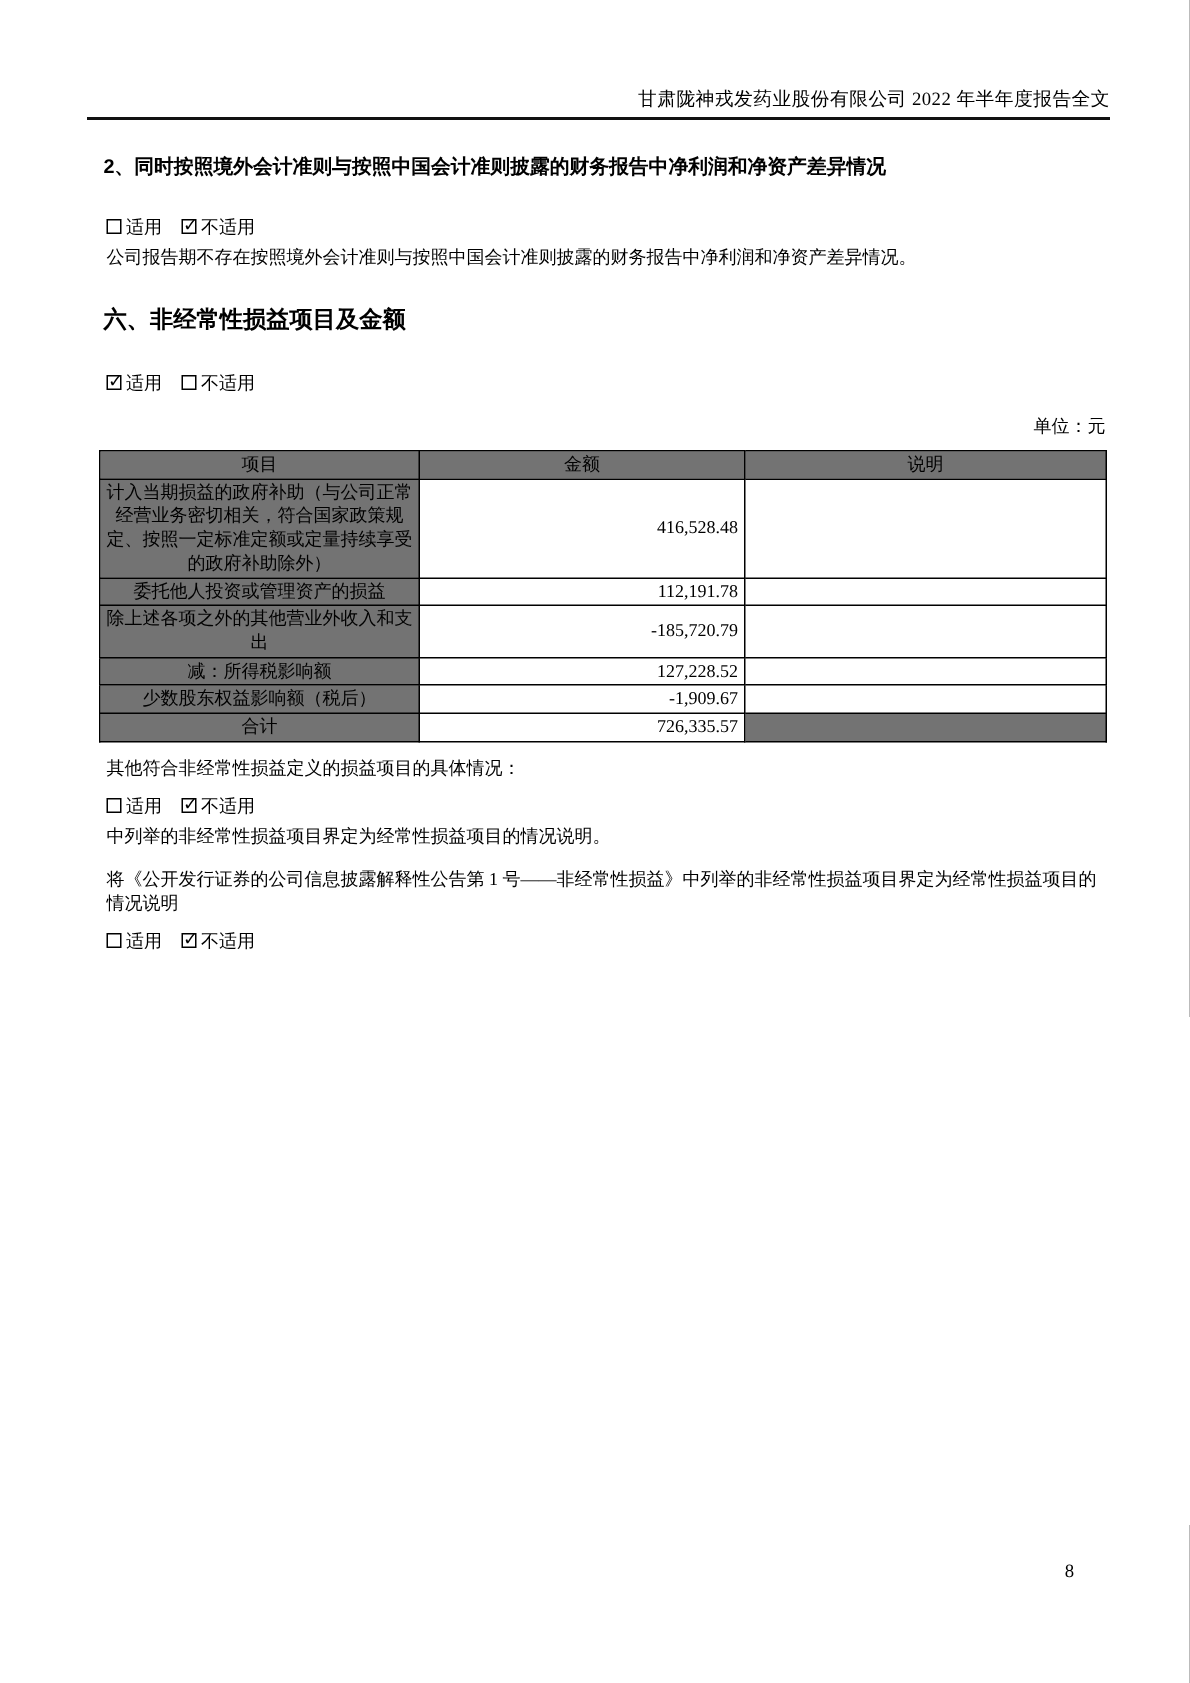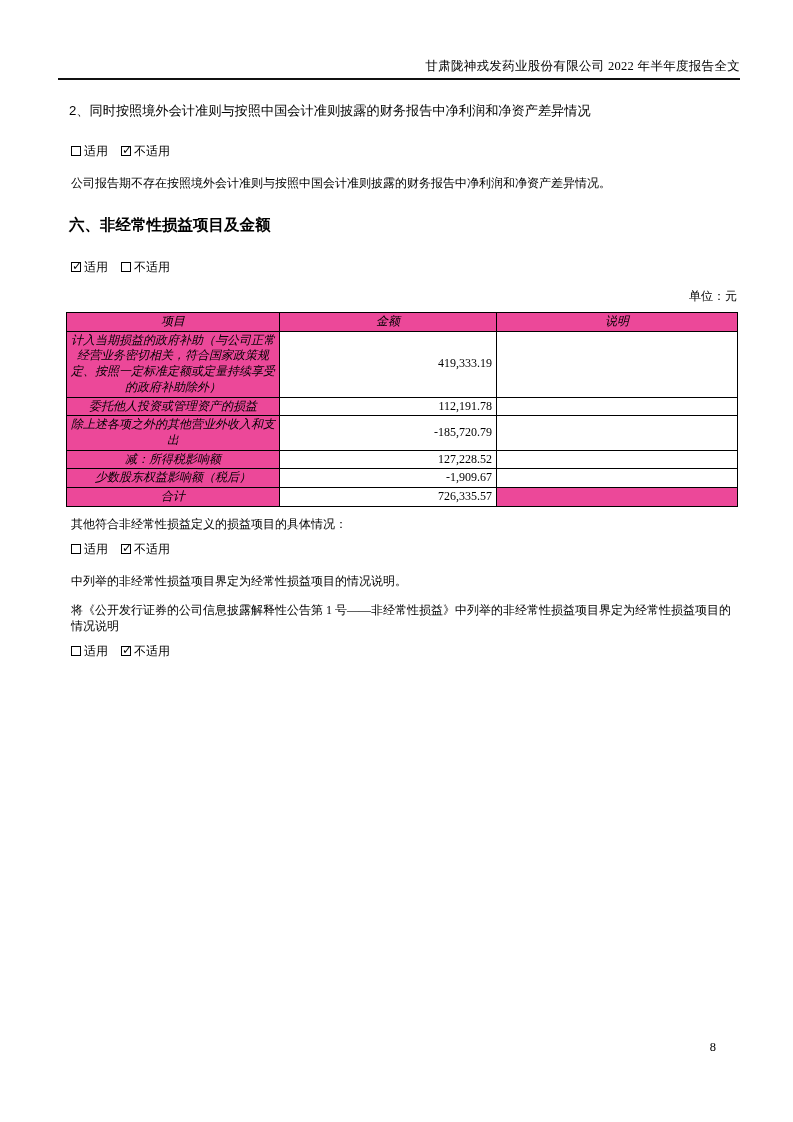--- a/index.html
+++ b/index.html
@@ -22,31 +22,31 @@
     padding-top:58px; padding-bottom:3px;
     border-bottom:2px solid #111;
     text-align:right;
     font-size:12.5px;
     letter-spacing:0.3px;
   }
 
   .h-sub {
     margin:22px 0 0 3px;
     font-family:"Liberation Sans","DejaVu Sans",sans-serif;
-    font-weight:normal;
+    font-weight:bold;
     font-size:13.2px;
   }
   .h-main {
     margin:24px 0 0 3px;
     font-family:"Liberation Sans","DejaVu Sans",sans-serif;
     font-weight:bold;
     font-size:15.5px;
   }
 
-  .para { margin:16px 0 0 5px; line-height:16px; }
+  .para { margin:4px 0 0 5px; line-height:16px; }
   .cb-line { margin:24px 0 0 5px; line-height:15px; }
   .cb-line.tight { margin-top:10px; }
   .cb-item { margin-right:10px; white-space:nowrap; }
   .cb {
     display:inline-block;
     width:10px; height:10px;
     border:1px solid #000;
     margin-right:3px;
     position:relative;
     top:1px;
@@ -72,21 +72,21 @@
     border:1px solid #000;
     line-height:15.7px;
     padding:1px 4px;
     vertical-align:middle;
     font-size:12px;
     font-weight:normal;
   }
   col.c-item  { width:213px; }
   col.c-amt   { width:217px; }
   col.c-note  { width:241px; }
-  .shaded { background:#ec4899;font-style:italic; }
+  .shaded { background:#737373; }
   th.col-h { text-align:center; height:16px; padding:0 4px; }
   td.item-cell { text-align:center; }
   td.item-cell.indent { }
   td.amt-cell { text-align:right; padding-right:8px; }
   td.note-cell { }
 
   .after-table { margin-top:9px; }
 
   .page-number {
     position:absolute;
@@ -129,21 +129,21 @@
           <col class="c-note">
         </colgroup>
       <tbody>
           <tr>
         <th class="col-h shaded">项目</th>
         <th class="col-h shaded">金额</th>
         <th class="col-h shaded">说明</th>
       </tr>
       <tr>
         <td class="item-cell shaded">计入当期损益的政府补助（与公司正常经营业务密切相关，符合国家政策规定、按照一定标准定额或定量持续享受的政府补助除外）</td>
-        <td class="amt-cell">419,333.19</td>
+        <td class="amt-cell">416,528.48</td>
         <td class="note-cell"></td>
       </tr>
       <tr>
         <td class="item-cell shaded">委托他人投资或管理资产的损益</td>
         <td class="amt-cell">112,191.78</td>
         <td class="note-cell"></td>
       </tr>
       <tr>
         <td class="item-cell shaded">除上述各项之外的其他营业外收入和支出</td>
         <td class="amt-cell">-185,720.79</td>

